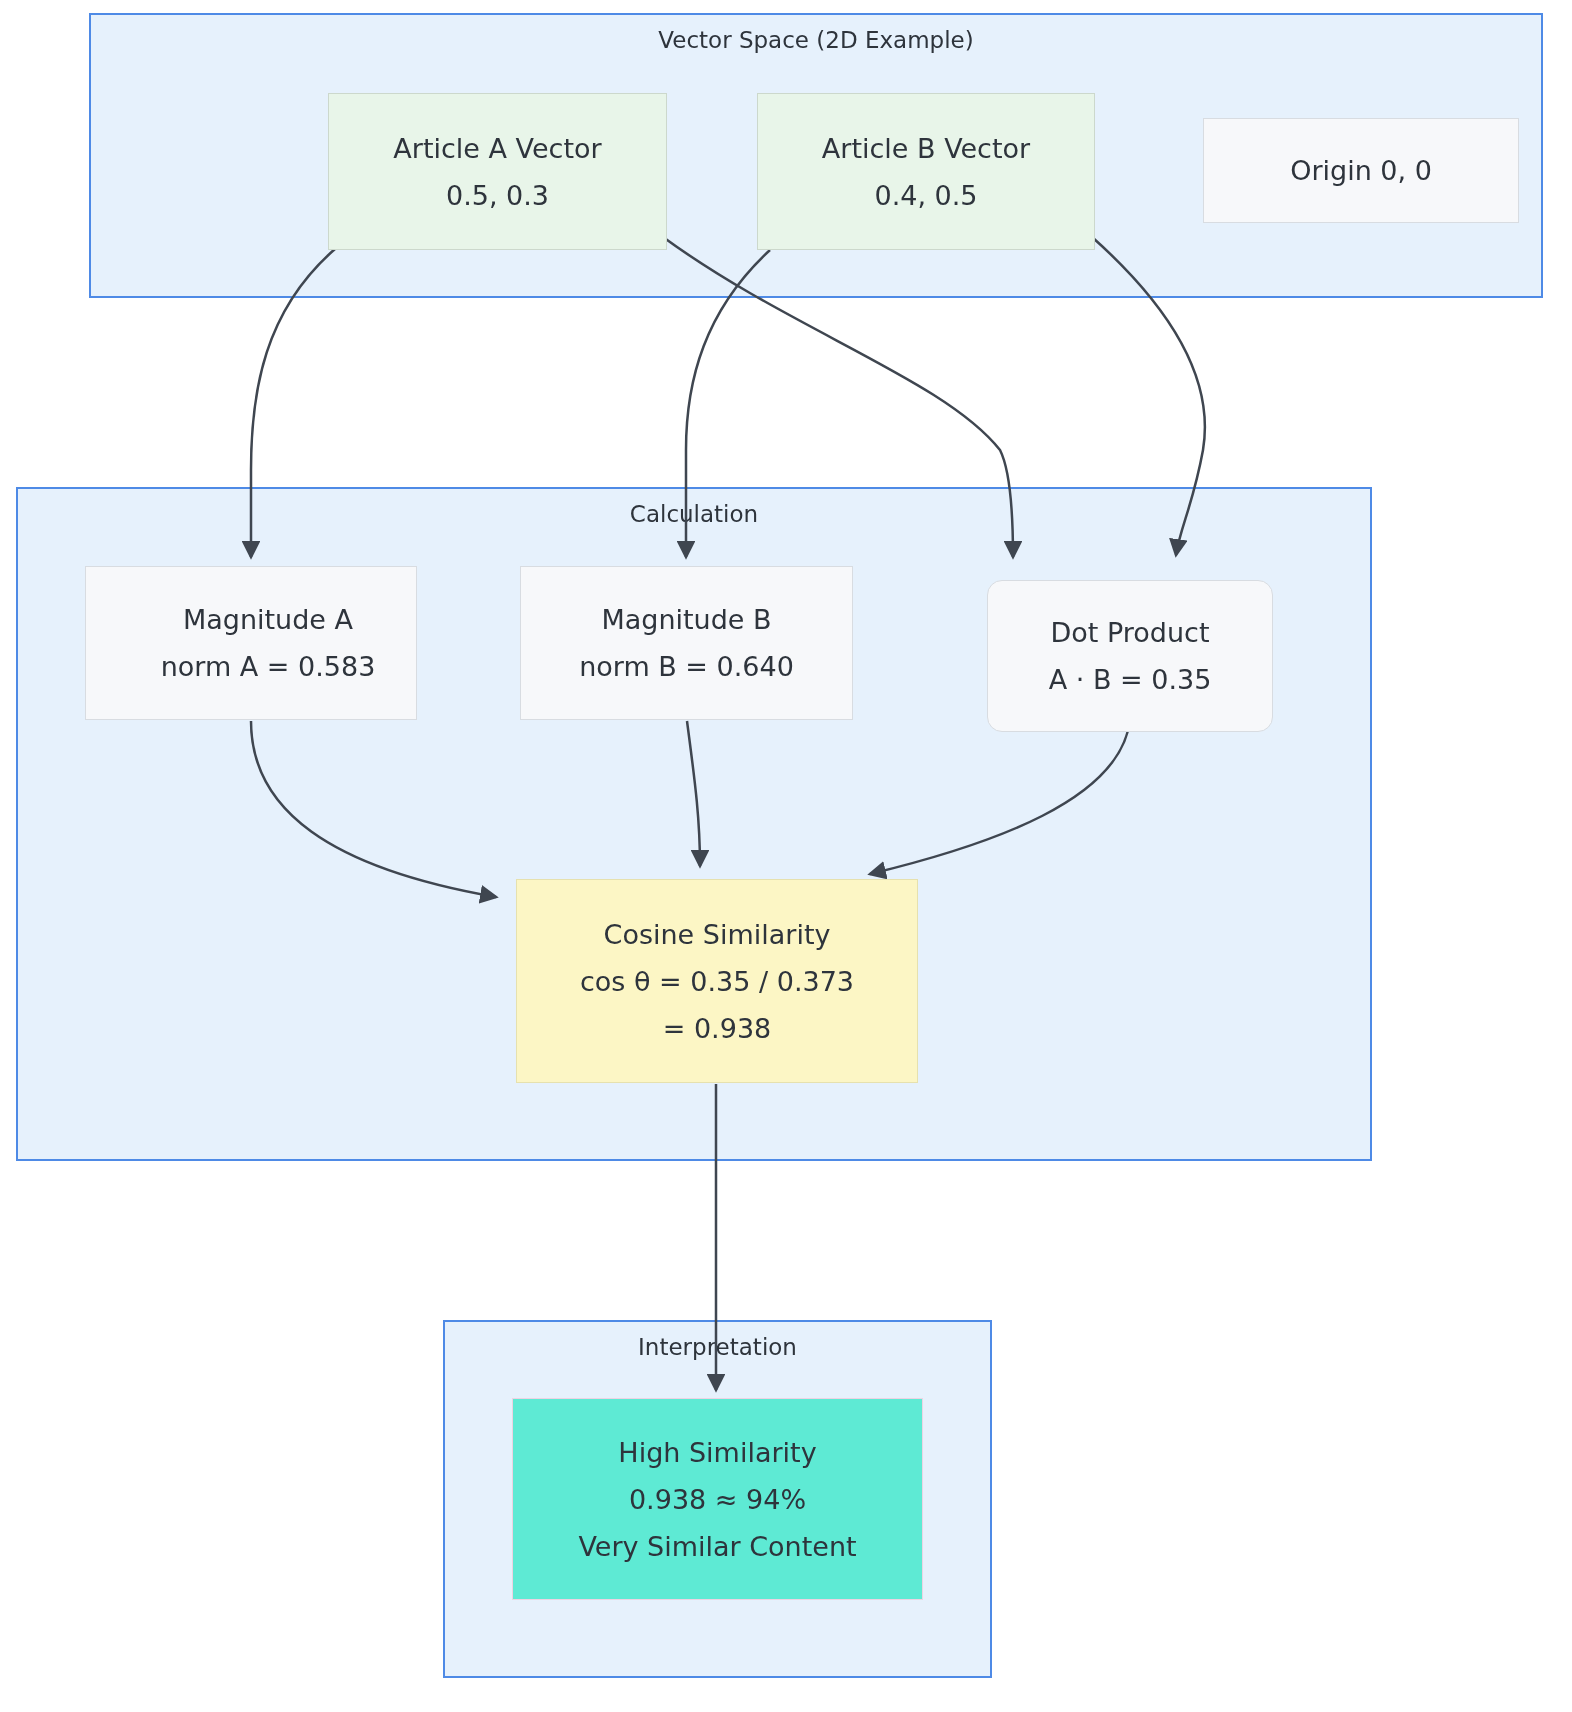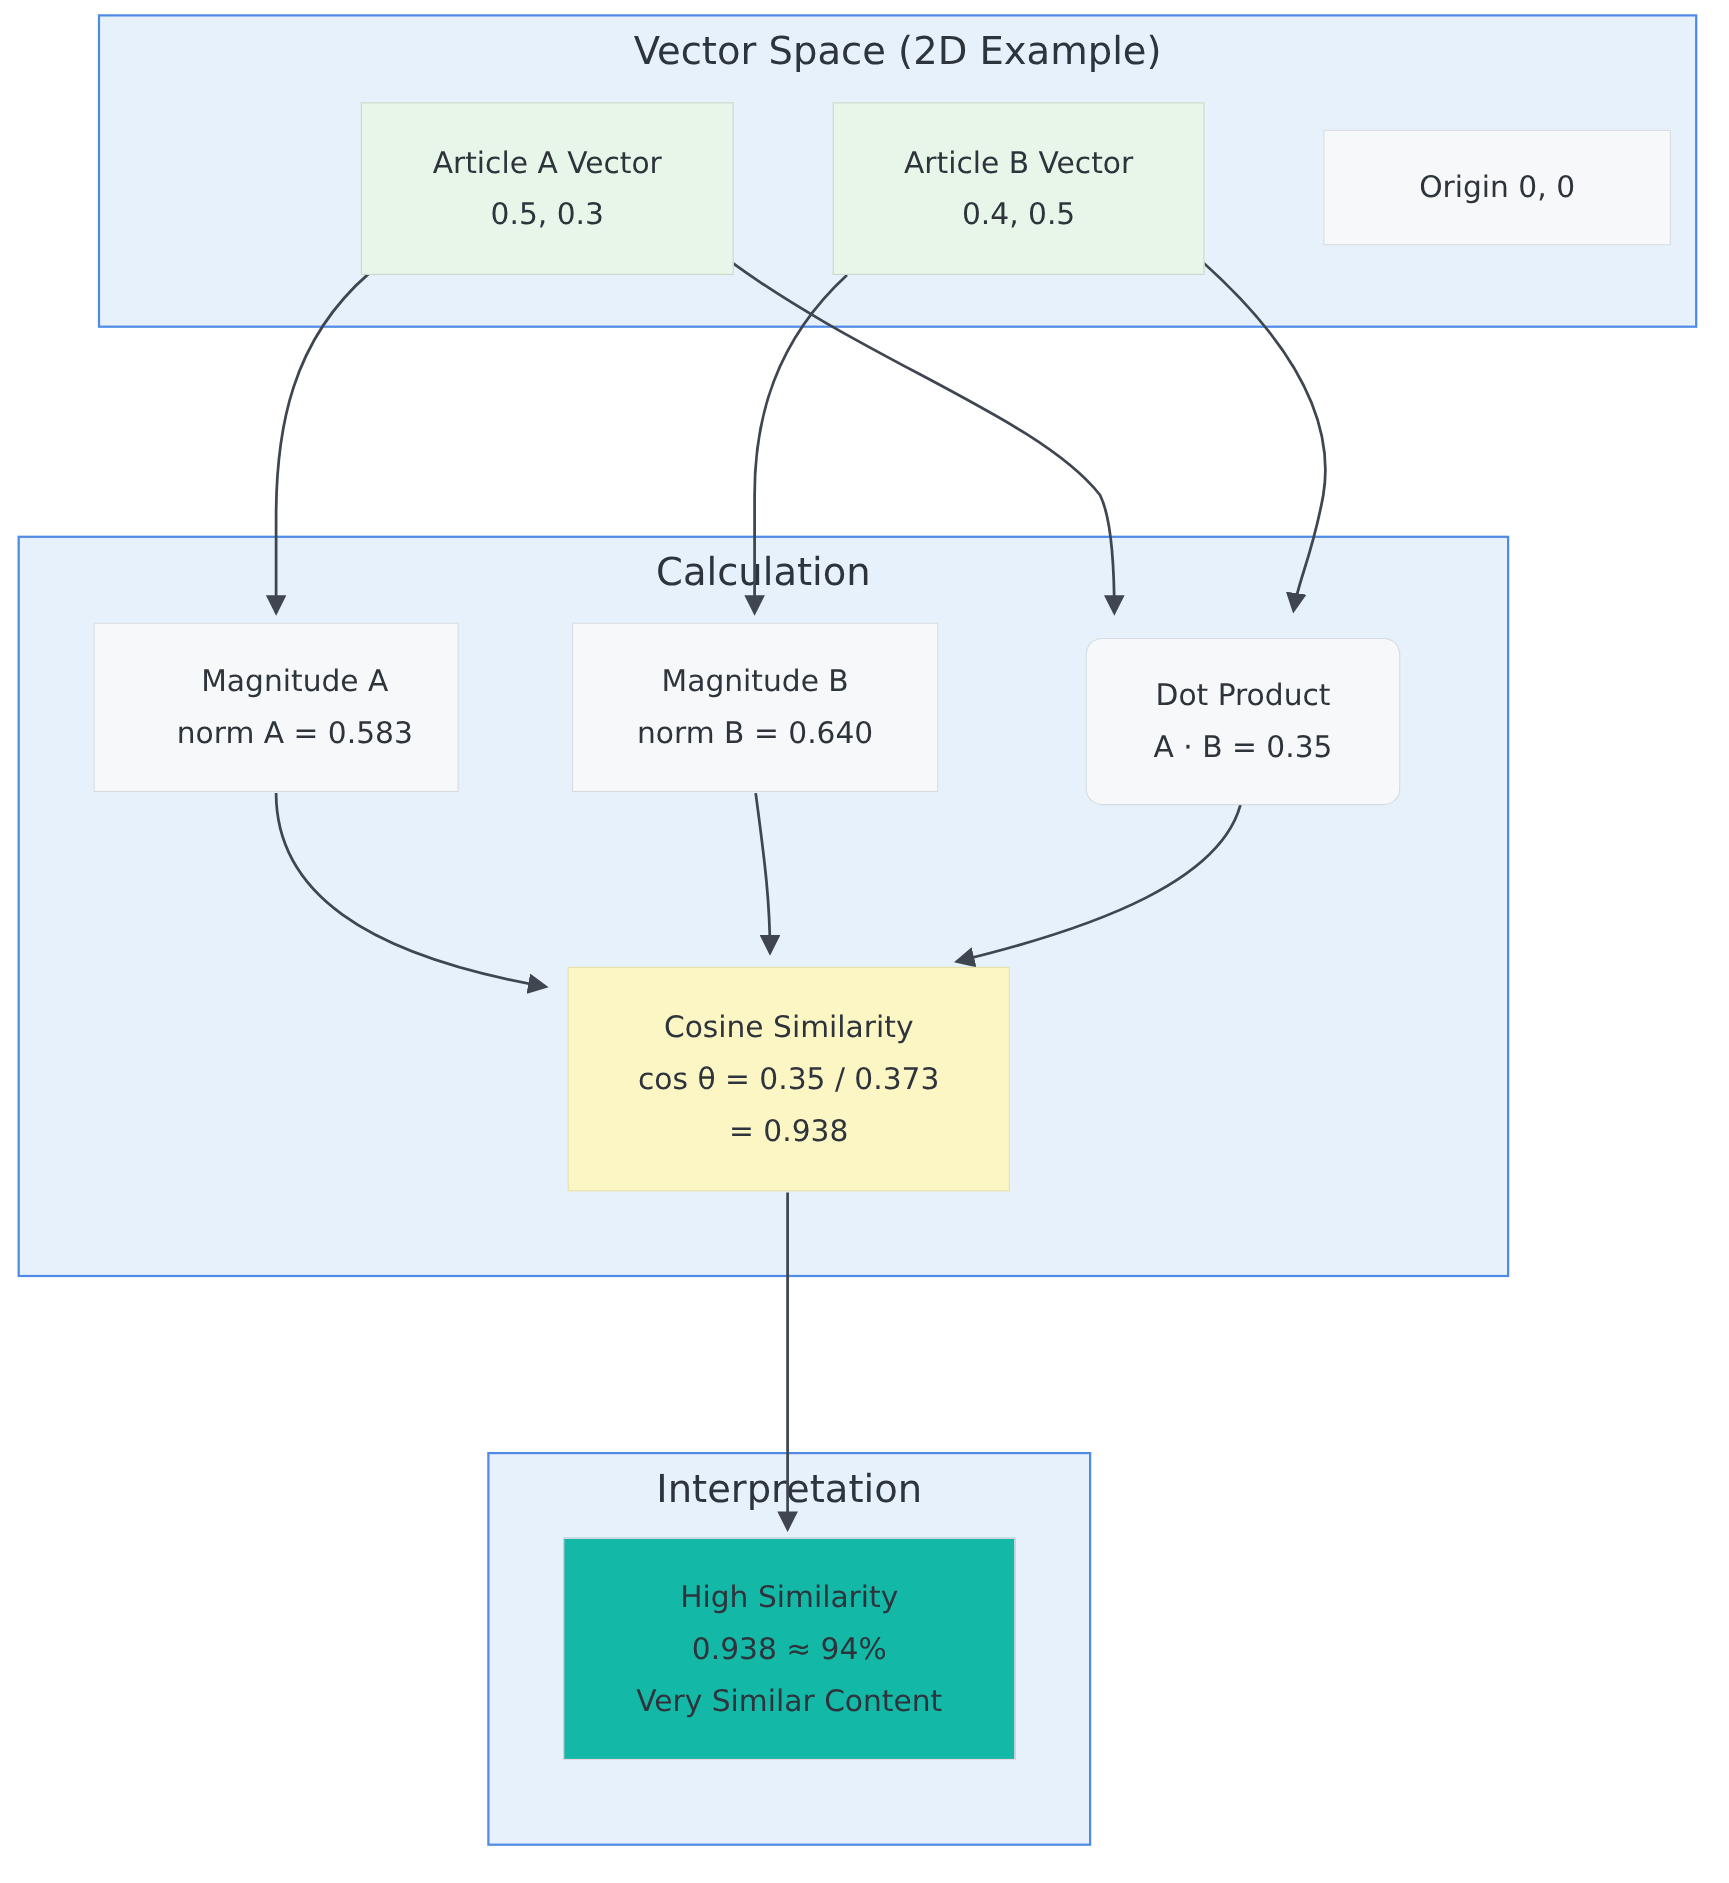--- a/index.html
+++ b/index.html
@@ -17,40 +17,40 @@
     background: #e6f1fc;
     border: 2px solid #4e8ae6;
     box-sizing: border-box;
   }
   .cluster-label {
     position: absolute;
     top: 12px;
     left: 0;
     width: 100%;
     text-align: center;
-    font-size: 35px;
+    font-size: 23px;
     font-weight: 400;
     color: #2e343c;
   }
   .node {
     position: absolute;
     box-sizing: border-box;
     display: flex;
     flex-direction: column;
     align-items: center;
     justify-content: center;
     text-align: center;
     font-size: 27px;
     line-height: 47px;
     z-index: 3;
   }
   .node-green  { background: #e8f5e9; border: 1px solid #ccd8cc; }
   .node-gray   { background: #f7f8fa; border: 1px solid #d8dce1; }
   .node-yellow { background: #fcf6c5; border: 1px solid #e6e1ae; }
-  .node-pink   { background: #14b8a6; border: 1px solid #ecd4e3; }
+  .node-pink   { background: #5eead4; border: 1px solid #ecd4e3; }
   svg.edges {
     position: absolute;
     left: 0; top: 0;
     width: 1572px; height: 1712px;
     z-index: 2;
     pointer-events: none;
   }
   svg.edges path.edge {
     fill: none;
     stroke: #3f4650;

